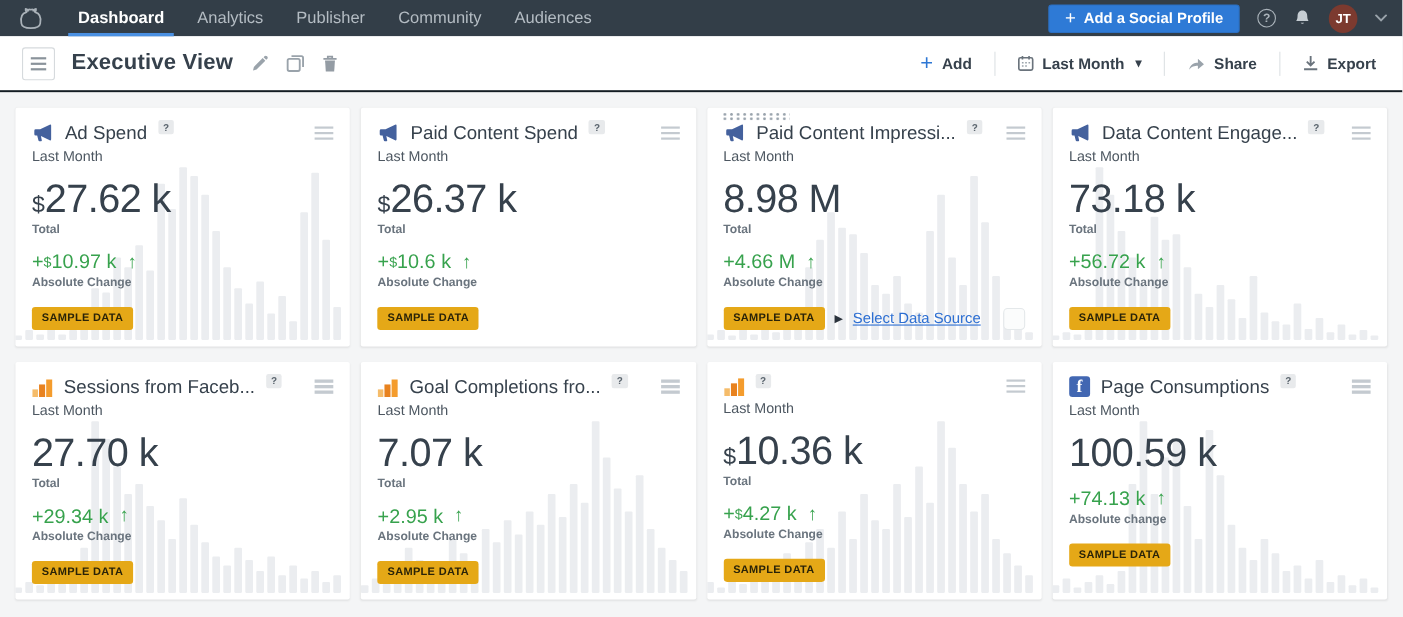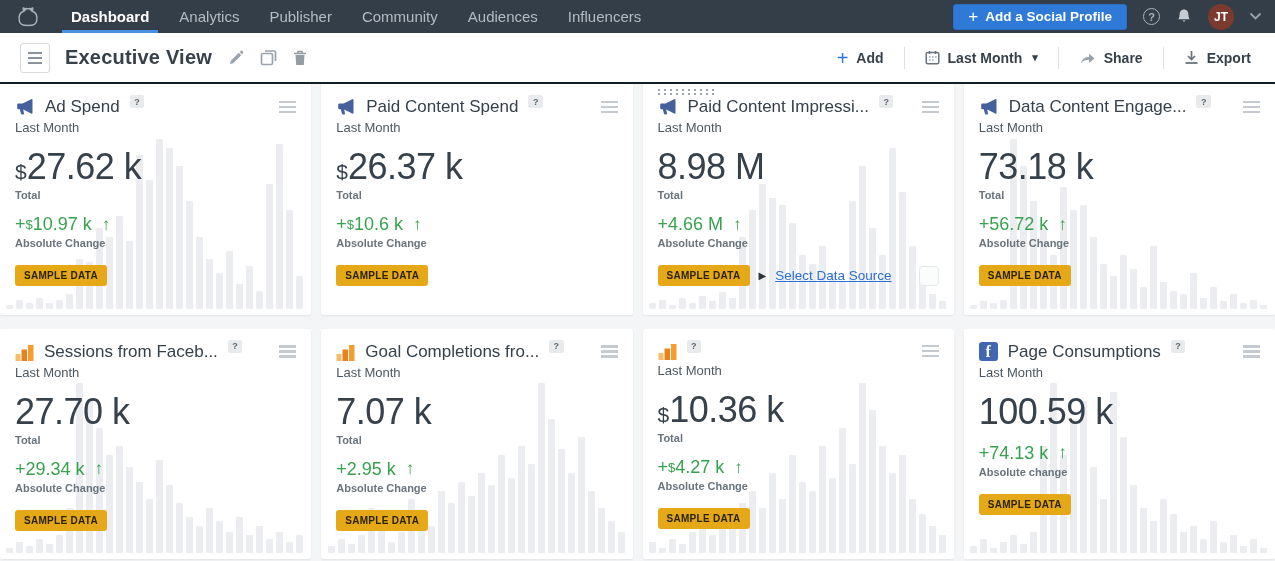--- a/index.html
+++ b/index.html
@@ -26,21 +26,21 @@
   .board-menu-btn i { display:block; width:14px; height:2px; background:#8a939b; }
   .board-title { font-size:20px; font-weight:600; color:#36414c; margin-left:15px; letter-spacing:.2px; }
   .t-icon { margin-left:16px; display:flex; align-items:center; cursor:pointer; }
   .toolbar-right { margin-left:auto; display:flex; align-items:center; }
   .t-action { display:flex; align-items:center; gap:8px; font-size:14px; font-weight:600; color:#36414c; cursor:pointer; padding:0 4px; }
   .t-action .blue-plus { color:#2e77d4; font-size:20px; font-weight:400; line-height:1; }
   .vdiv { width:1px; height:22px; background:#dde1e4; margin:0 16px; }
   .caret { font-size:11px; color:#36414c; margin-left:2px; }
 
   
-  .content { height:475px; display:grid; grid-template-columns:repeat(4,1fr); grid-template-rows:1fr 1fr; column-gap:10px; row-gap:14px; background:#f4f5f6; }
+  .content { height:475px; padding:14px; display:grid; grid-template-columns:repeat(4,1fr); grid-template-rows:1fr 1fr; column-gap:10px; row-gap:14px; background:#f4f5f6; }
   .card { position:relative; background:#ffffff; border-radius:2px; box-shadow:0 1px 2px rgba(0,0,0,.08); padding:13px 15px; overflow:hidden; }
   .spark { position:absolute; left:8px; right:8px; top:46px; bottom:6px; display:flex; align-items:flex-end; justify-content:flex-end; gap:3px; z-index:0; pointer-events:none; }
   .spark-bar { flex:0 0 7px; background:#ebedf0; border-radius:1px; }
   .card-inner { position:relative; z-index:1; }
   .drag-dots { position:absolute; top:4px; left:13px; width:62px; height:8px; z-index:2;
       background-image:radial-gradient(circle, #9aa4ad 1px, transparent 1.4px); background-size:6px 4px; }
   .card-head { display:flex; align-items:center; gap:10px; }
   .metric-icon { flex:0 0 auto; display:flex; align-items:center; }
   .card-title { font-size:17px; color:#36414c; white-space:nowrap; overflow:hidden; text-overflow:ellipsis; }
   .q-badge { flex:0 0 auto; align-self:flex-start; margin-top:-2px; background:#e8eaec; color:#5c666f; font-size:9px; font-weight:bold; padding:1.5px 4.5px; border-radius:2px; cursor:pointer; }
@@ -81,23 +81,20 @@
         <span>Analytics</span>
       </div>
     <div class="tab">
         <span>Publisher</span>
       </div>
     <div class="tab">
         <span>Community</span>
       </div>
     <div class="tab">
         <span>Audiences</span>
-      </div>
-    <div class="tab">
-        <span>Influencers</span>
       </div>
   </div>
   <div class="nav-right">
     <button class="add-profile-btn">
       <span class="plus">+</span>
       <span>Add a Social Profile</span>
     </button>
     <span class="help-circ">
         <span>?</span>
       </span>

